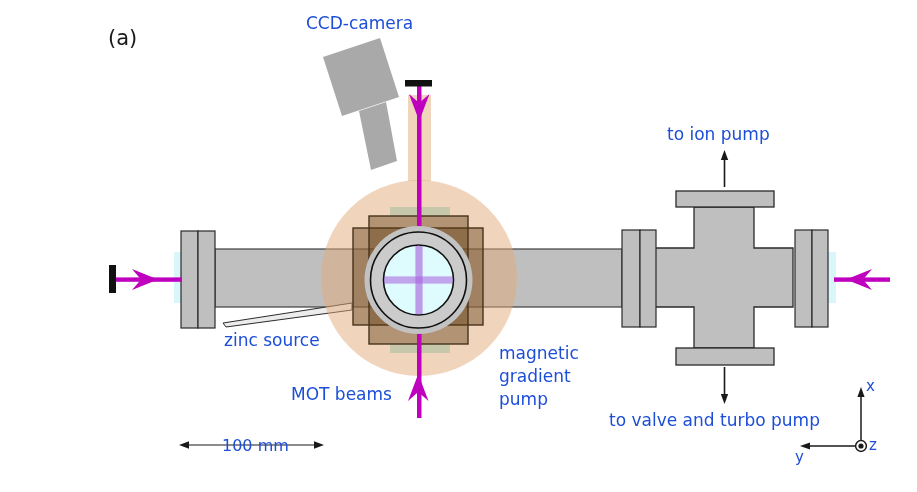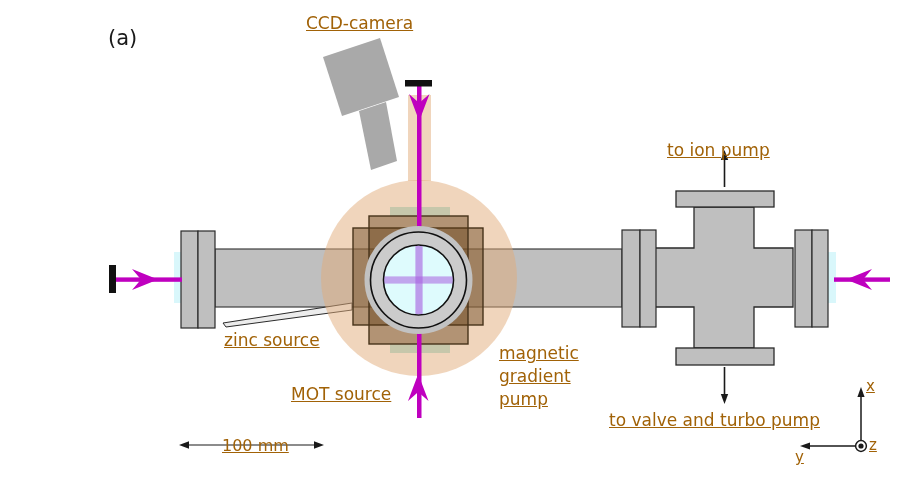--- a/index.html
+++ b/index.html
@@ -5,24 +5,24 @@
   html,body{margin:0;padding:0;background:#ffffff;}
   #canvas{
     position:relative;
     width:917px;height:492px;
     background:#ffffff;
     font-family:"DejaVu Sans","Liberation Sans",sans-serif;
     color:#1a1a1a;
     overflow:hidden;
   }
   #diagram-svg{position:absolute;left:0;top:0;}
-  .lbl{position:absolute;white-space:nowrap;font-size:17px;line-height:1.2;color:#a16207;text-decoration:underline;}
+  .lbl{position:absolute;white-space:nowrap;font-size:17px;line-height:1.2;color:#1d4ed8;}
   .panel-label{position:absolute;left:108px;top:26px;font-size:21px;}
   .lbl-ccd{left:306px;top:13px;}
-  .lbl-ion{left:667px;top:140px;}
+  .lbl-ion{left:667px;top:124px;}
   .lbl-valve{left:609px;top:410px;}
   .lbl-zinc{left:224px;top:330px;}
   .lbl-mot{left:291px;top:384px;}
   .lbl-coils{left:499px;top:342px;line-height:23px;}
   .lbl-scale{left:222px;top:436px;font-size:16px;}
   .axis-lbl{font-size:15px;}
   .lbl-x{left:866px;top:377px;}
   .lbl-y{left:795px;top:448px;}
   .lbl-z{left:869px;top:436px;}
 </style>
@@ -126,21 +126,21 @@
       <circle cx="861" cy="446" r="5.4" fill="#ffffff"></circle>
       <circle cx="861" cy="446" r="2.6" fill="#1a1a1a" stroke="none"></circle>
     </g>
   </svg>
 
   <div class="panel-label">(a)</div>
   <div class="lbl lbl-ccd">CCD-camera</div>
   <div class="lbl lbl-ion">to ion pump</div>
   <div class="lbl lbl-valve">to valve and turbo pump</div>
   <div class="lbl lbl-zinc">zinc source</div>
-  <div class="lbl lbl-mot">MOT source</div>
+  <div class="lbl lbl-mot">MOT beams</div>
   <div class="lbl lbl-coils">
     <div>magnetic</div>
     <div>gradient</div>
     <div>pump</div>
   </div>
   <div class="lbl lbl-scale">100 mm</div>
   <div class="lbl axis-lbl lbl-x">x</div>
   <div class="lbl axis-lbl lbl-y">y</div>
   <div class="lbl axis-lbl lbl-z">z</div>
 

